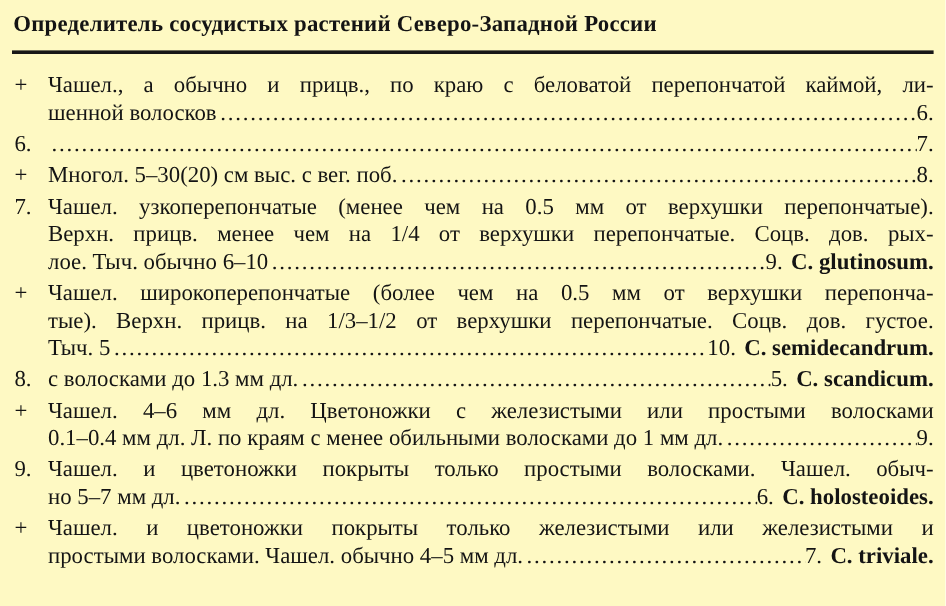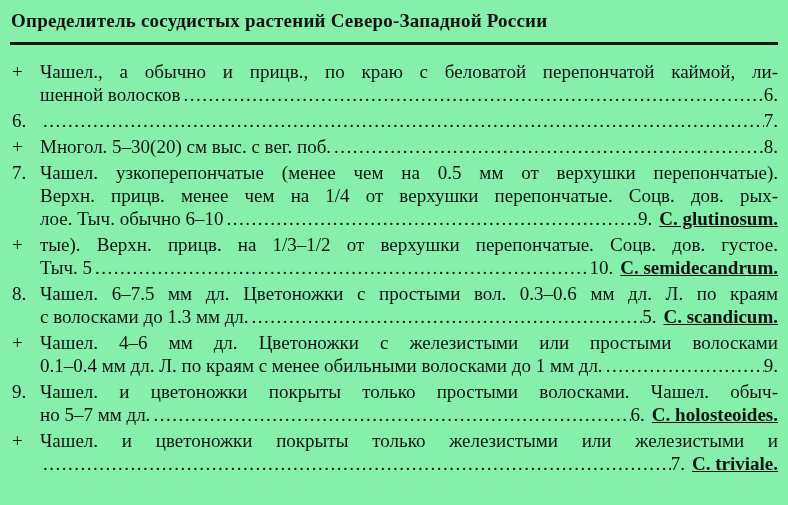--- a/index.html
+++ b/index.html
@@ -6,21 +6,21 @@
     margin: 0;
     padding: 0;
     background: #ffffff;
   }
   .page {
     position: relative;
     width: 788px;
     height: 505px;
     box-sizing: border-box;
     padding: 9px 10px 0 10px;
-    background: #86efac;
+    background: #fef9c3;
     color: #141414;
     font-family: "Liberation Serif", "DejaVu Serif", serif;
     overflow: hidden;
   }
   .doc-title {
     font-size: 19px;
     font-weight: bold;
     line-height: 24px;
     margin: 0 0 0 1px;
     letter-spacing: 0.2px;
@@ -79,21 +79,20 @@
   }
   .ref {
     white-space: nowrap;
     flex: 0 0 auto;
   }
   .species {
     font-weight: bold;
     white-space: nowrap;
     margin-left: 7px;
     flex: 0 0 auto;
-    text-decoration: underline;
   }
 </style>
 </head>
 <body>
 
 <div class="page">
   <h1 class="doc-title">Определитель сосудистых растений Северо-Западной России</h1>
   <hr class="title-rule">
   <div class="key-list">
       <div class="entry">
@@ -135,33 +134,33 @@
             <span class="text">лое. Тыч. обычно 6–10</span>
             <span class="leader"></span>
             <span class="ref">9.</span>
             <span class="species">C. glutinosum.</span>
           </div>
         </div>
       </div>
       <div class="entry">
         <div class="marker">+</div>
         <div class="entry-body">
+          <div class="line fill">Чашел. широкоперепончатые (более чем на 0.5 мм от верхушки перепонча-</div>
           <div class="line fill">тые). Верхн. прицв. на 1/3–1/2 от верхушки перепончатые. Соцв. дов. густое.</div>
           <div class="line last">
             <span class="text">Тыч. 5</span>
             <span class="leader"></span>
             <span class="ref">10.</span>
             <span class="species">C. semidecandrum.</span>
           </div>
         </div>
       </div>
       <div class="entry">
         <div class="marker">8.</div>
         <div class="entry-body">
-          <div class="line fill">Чашел. 6–7.5 мм дл. Цветоножки с простыми вол. 0.3–0.6 мм дл. Л. по краям</div>
           <div class="line last">
             <span class="text">с волосками до 1.3 мм дл.</span>
             <span class="leader"></span>
             <span class="ref">5.</span>
             <span class="species">C. scandicum.</span>
           </div>
         </div>
       </div>
       <div class="entry">
         <div class="marker">+</div>
@@ -184,20 +183,21 @@
             <span class="ref">6.</span>
             <span class="species">C. holosteoides.</span>
           </div>
         </div>
       </div>
       <div class="entry">
         <div class="marker">+</div>
         <div class="entry-body">
           <div class="line fill">Чашел. и цветоножки покрыты только железистыми или железистыми и</div>
           <div class="line last">
+            <span class="text">простыми волосками. Чашел. обычно 4–5 мм дл.</span>
             <span class="leader"></span>
             <span class="ref">7.</span>
             <span class="species">C. triviale.</span>
           </div>
         </div>
       </div>
     </div>
 </div>
 
 </body></html>

